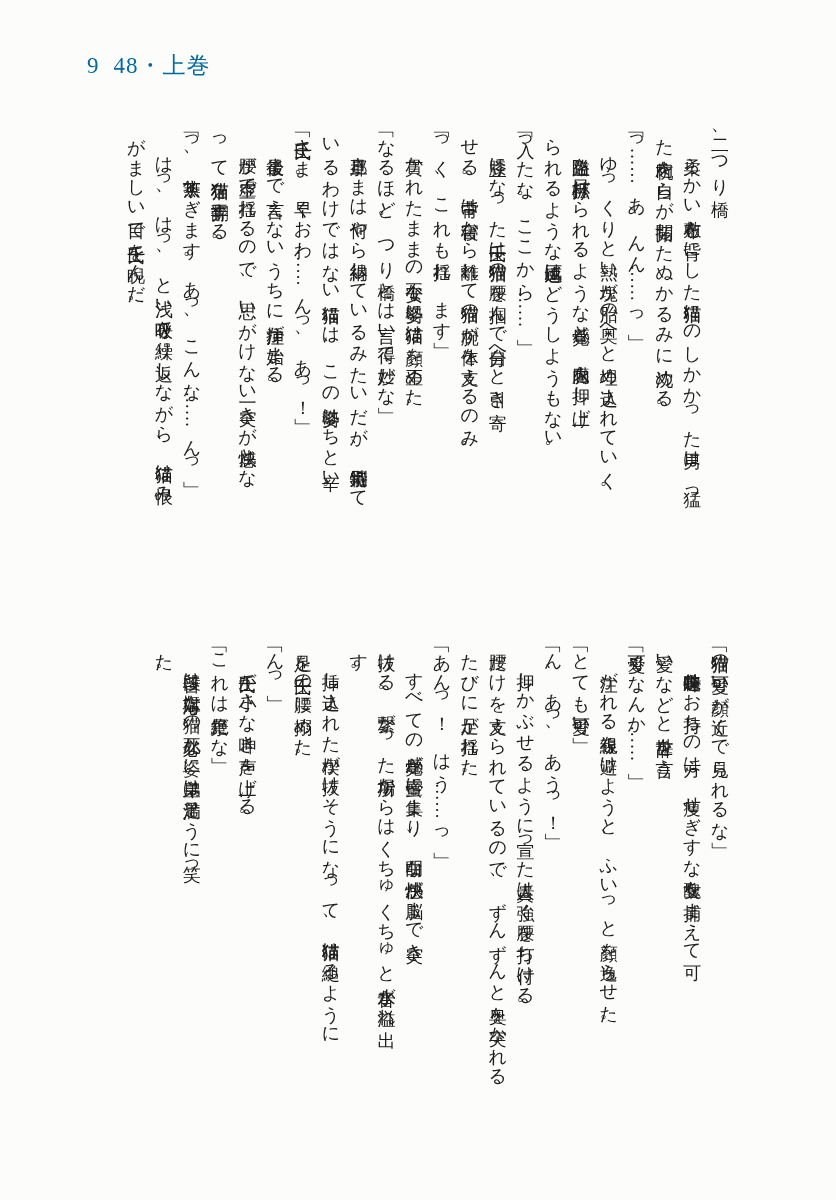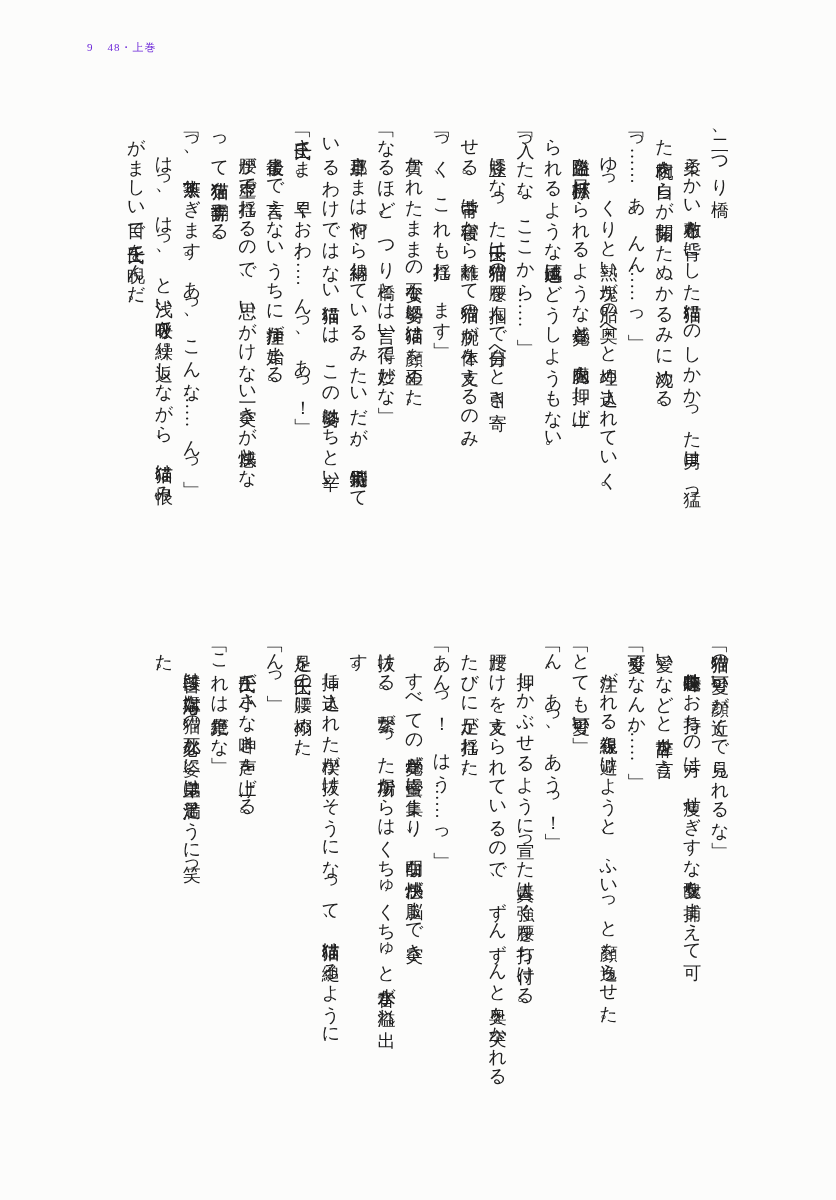--- a/index.html
+++ b/index.html
@@ -13,25 +13,25 @@
     height: 1200px;
     background: #fcfcfb;
     color: #1e1e1e;
     font-family: "Liberation Serif", "DejaVu Serif", serif;
     overflow: hidden;
   }
   
   .running-header {
     position: absolute;
     left: 87px;
-    top: 40px;
-    font-size: 11px;
+    top: 50px;
+    font-size: 23px;
     letter-spacing: 1px;
     white-space: nowrap;
-    color: #6d28d9;
+    color: #0369a1;
   }
   .running-header .page-number {
     margin-right: 14px;
   }
   
   .vblock {
     position: absolute;
     right: 103px;
     height: 482px;
     writing-mode: vertical-rl;

